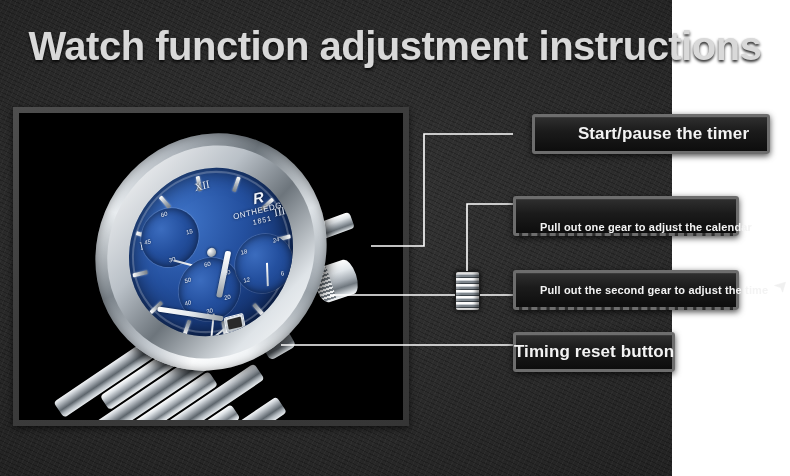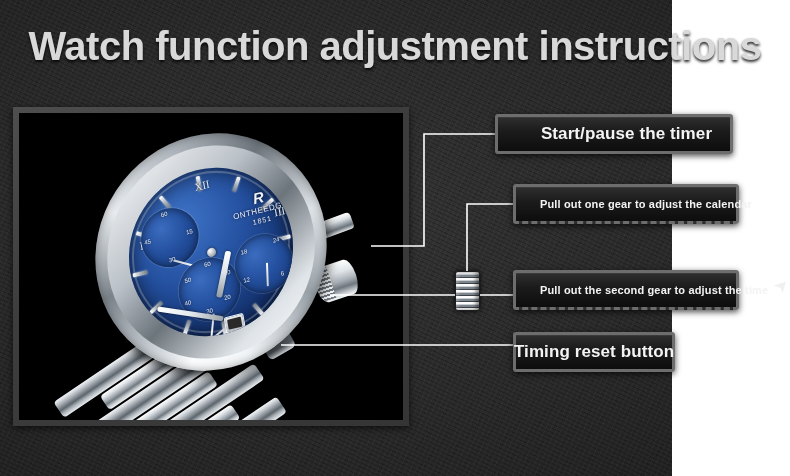--- a/index.html
+++ b/index.html
@@ -256,22 +256,22 @@
     color:#f3f3f3;
   }
   .callout.dashed { border-bottom-style:dashed; }
   .callout .txt { white-space:nowrap; }
 
   .callout.big  { justify-content:center; }
   .callout.big .txt  { font-size:17px; font-weight:bold; letter-spacing:0.1px; }
   .callout.small .txt { font-size:11px; font-weight:bold; letter-spacing:0.15px; }
   .callout.small { padding-left:24px; }
 
-  #callout-1 { left:495px; top:114px; width:238px; height:40px;padding-left:25px; }
-  #callout-2 { left:513px; top:184px; width:226px; height:40px; }
+  #callout-1 { left:532px; top:114px; width:238px; height:40px;padding-left:25px; }
+  #callout-2 { left:513px; top:196px; width:226px; height:40px;align-items:flex-end; }
   #callout-3 { left:513px; top:270px; width:226px; height:40px; }
   #callout-4 { left:513px; top:332px; width:162px; height:40px; }
 
   .cursor-glyph {
     display:inline-block;
     margin-left:5px;
     transform:translateY(-4px);
     line-height:0;
   }
 

